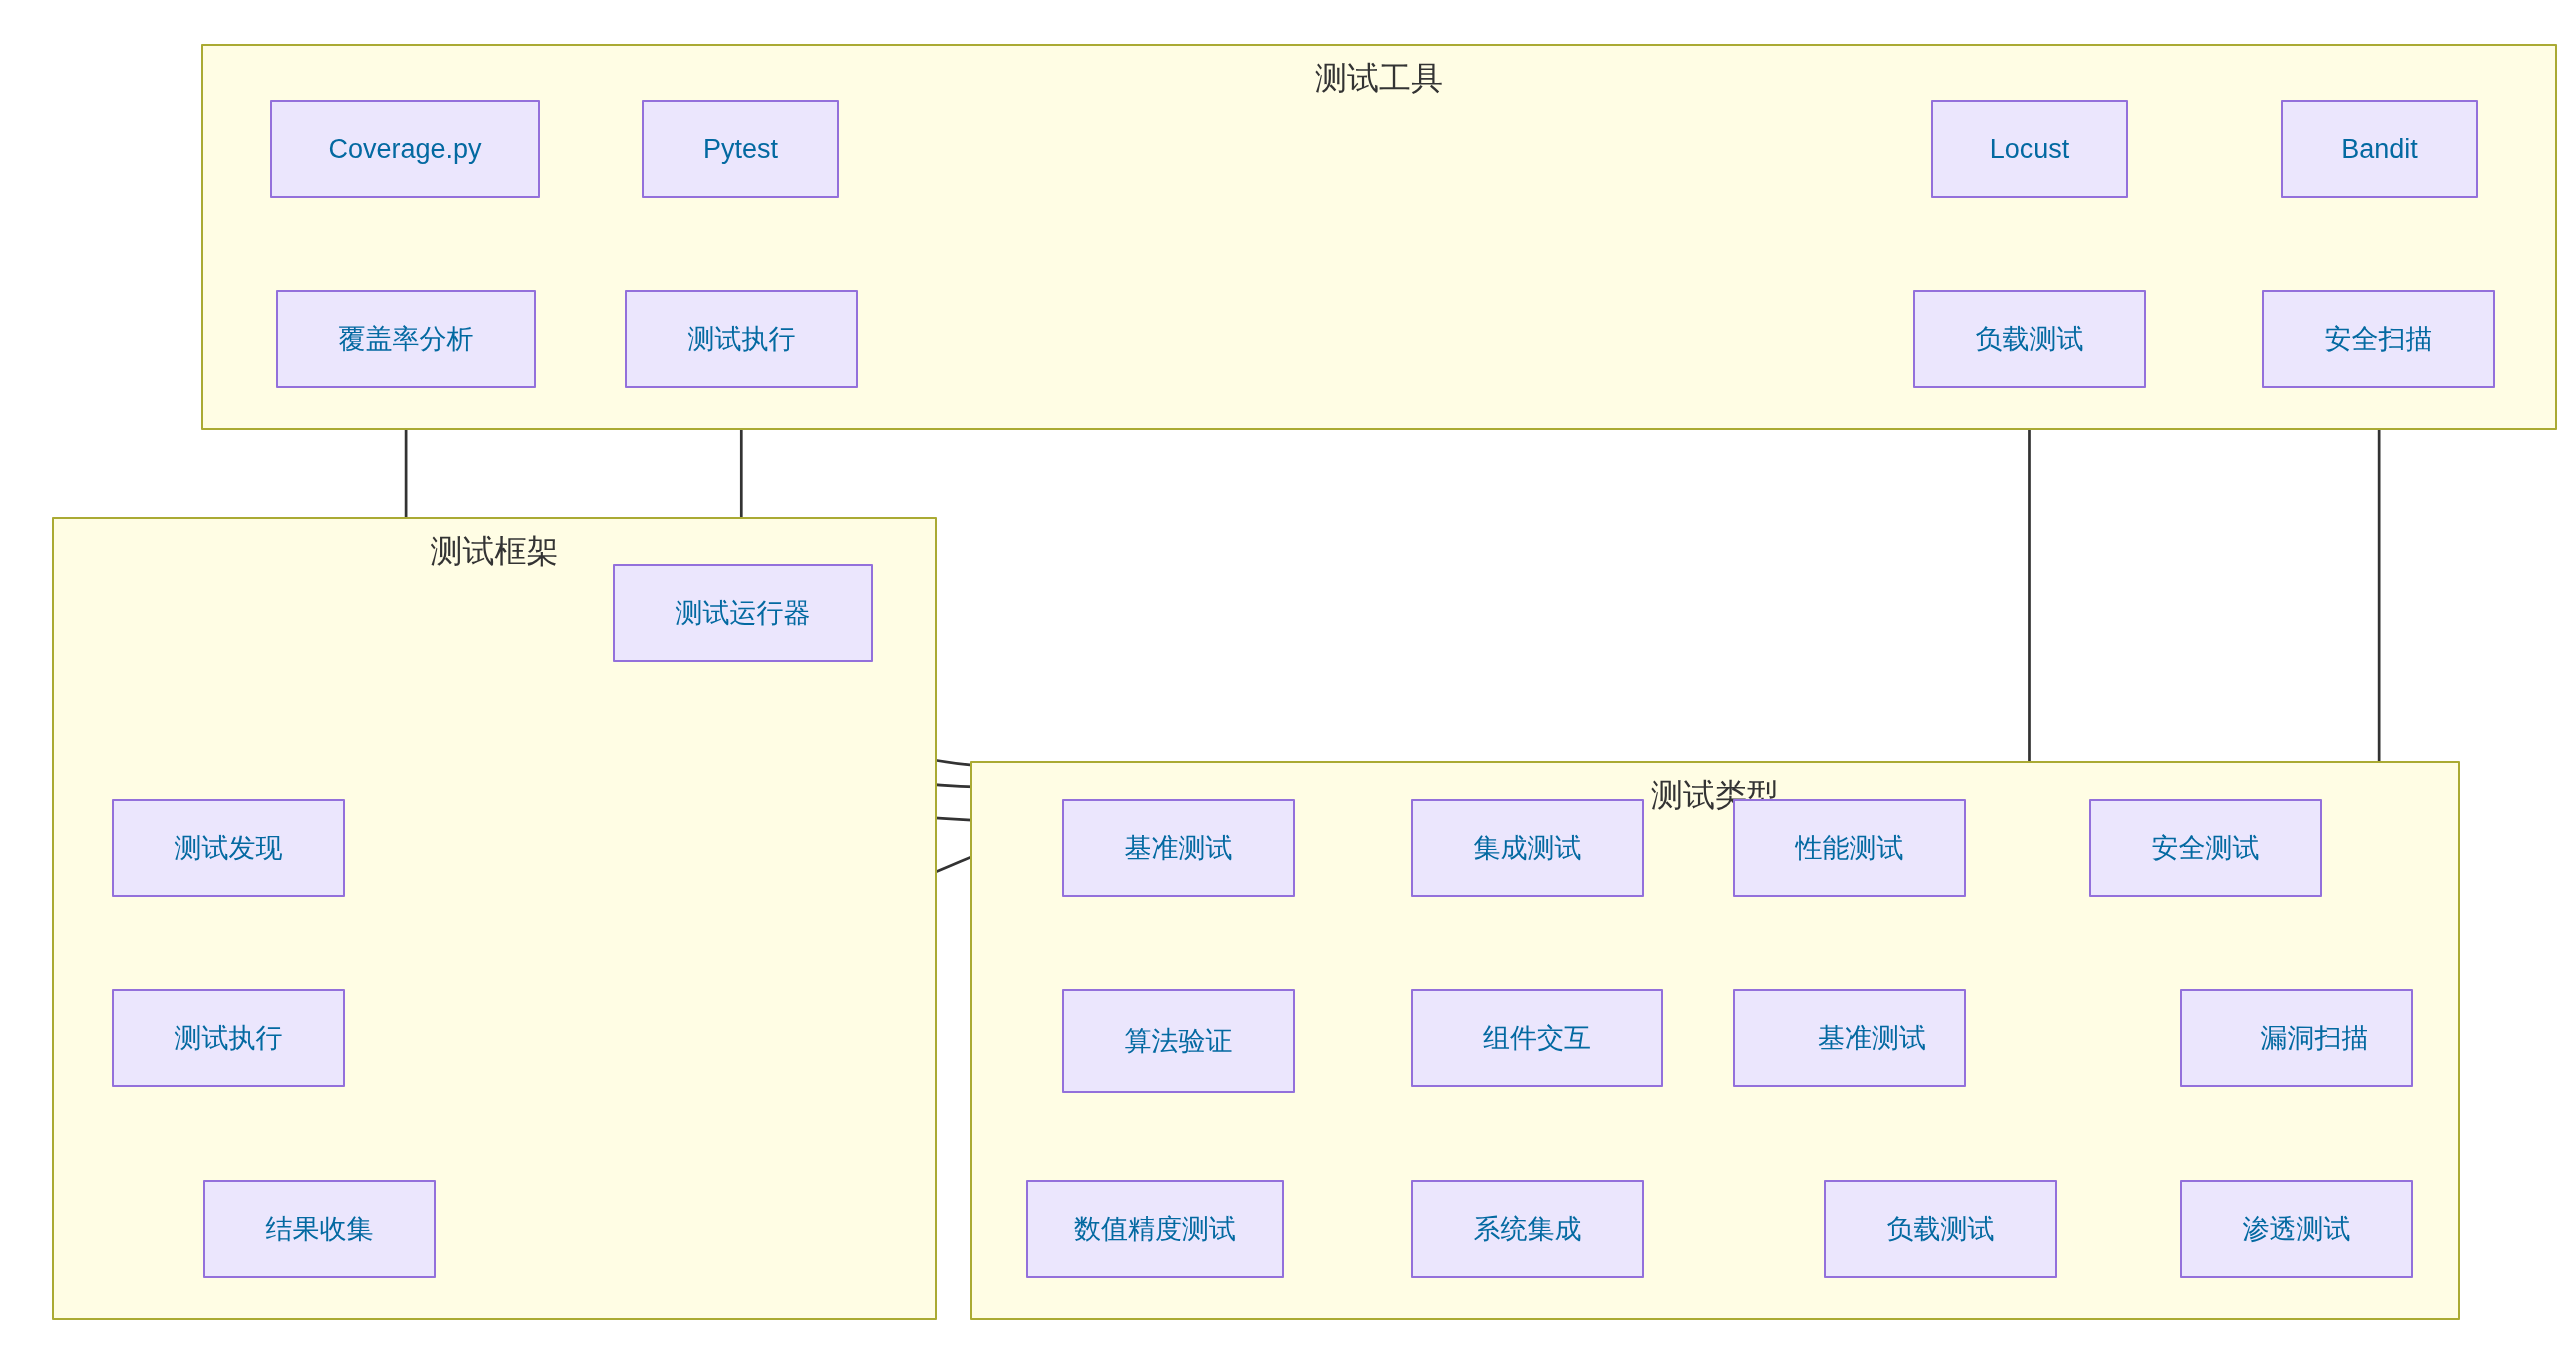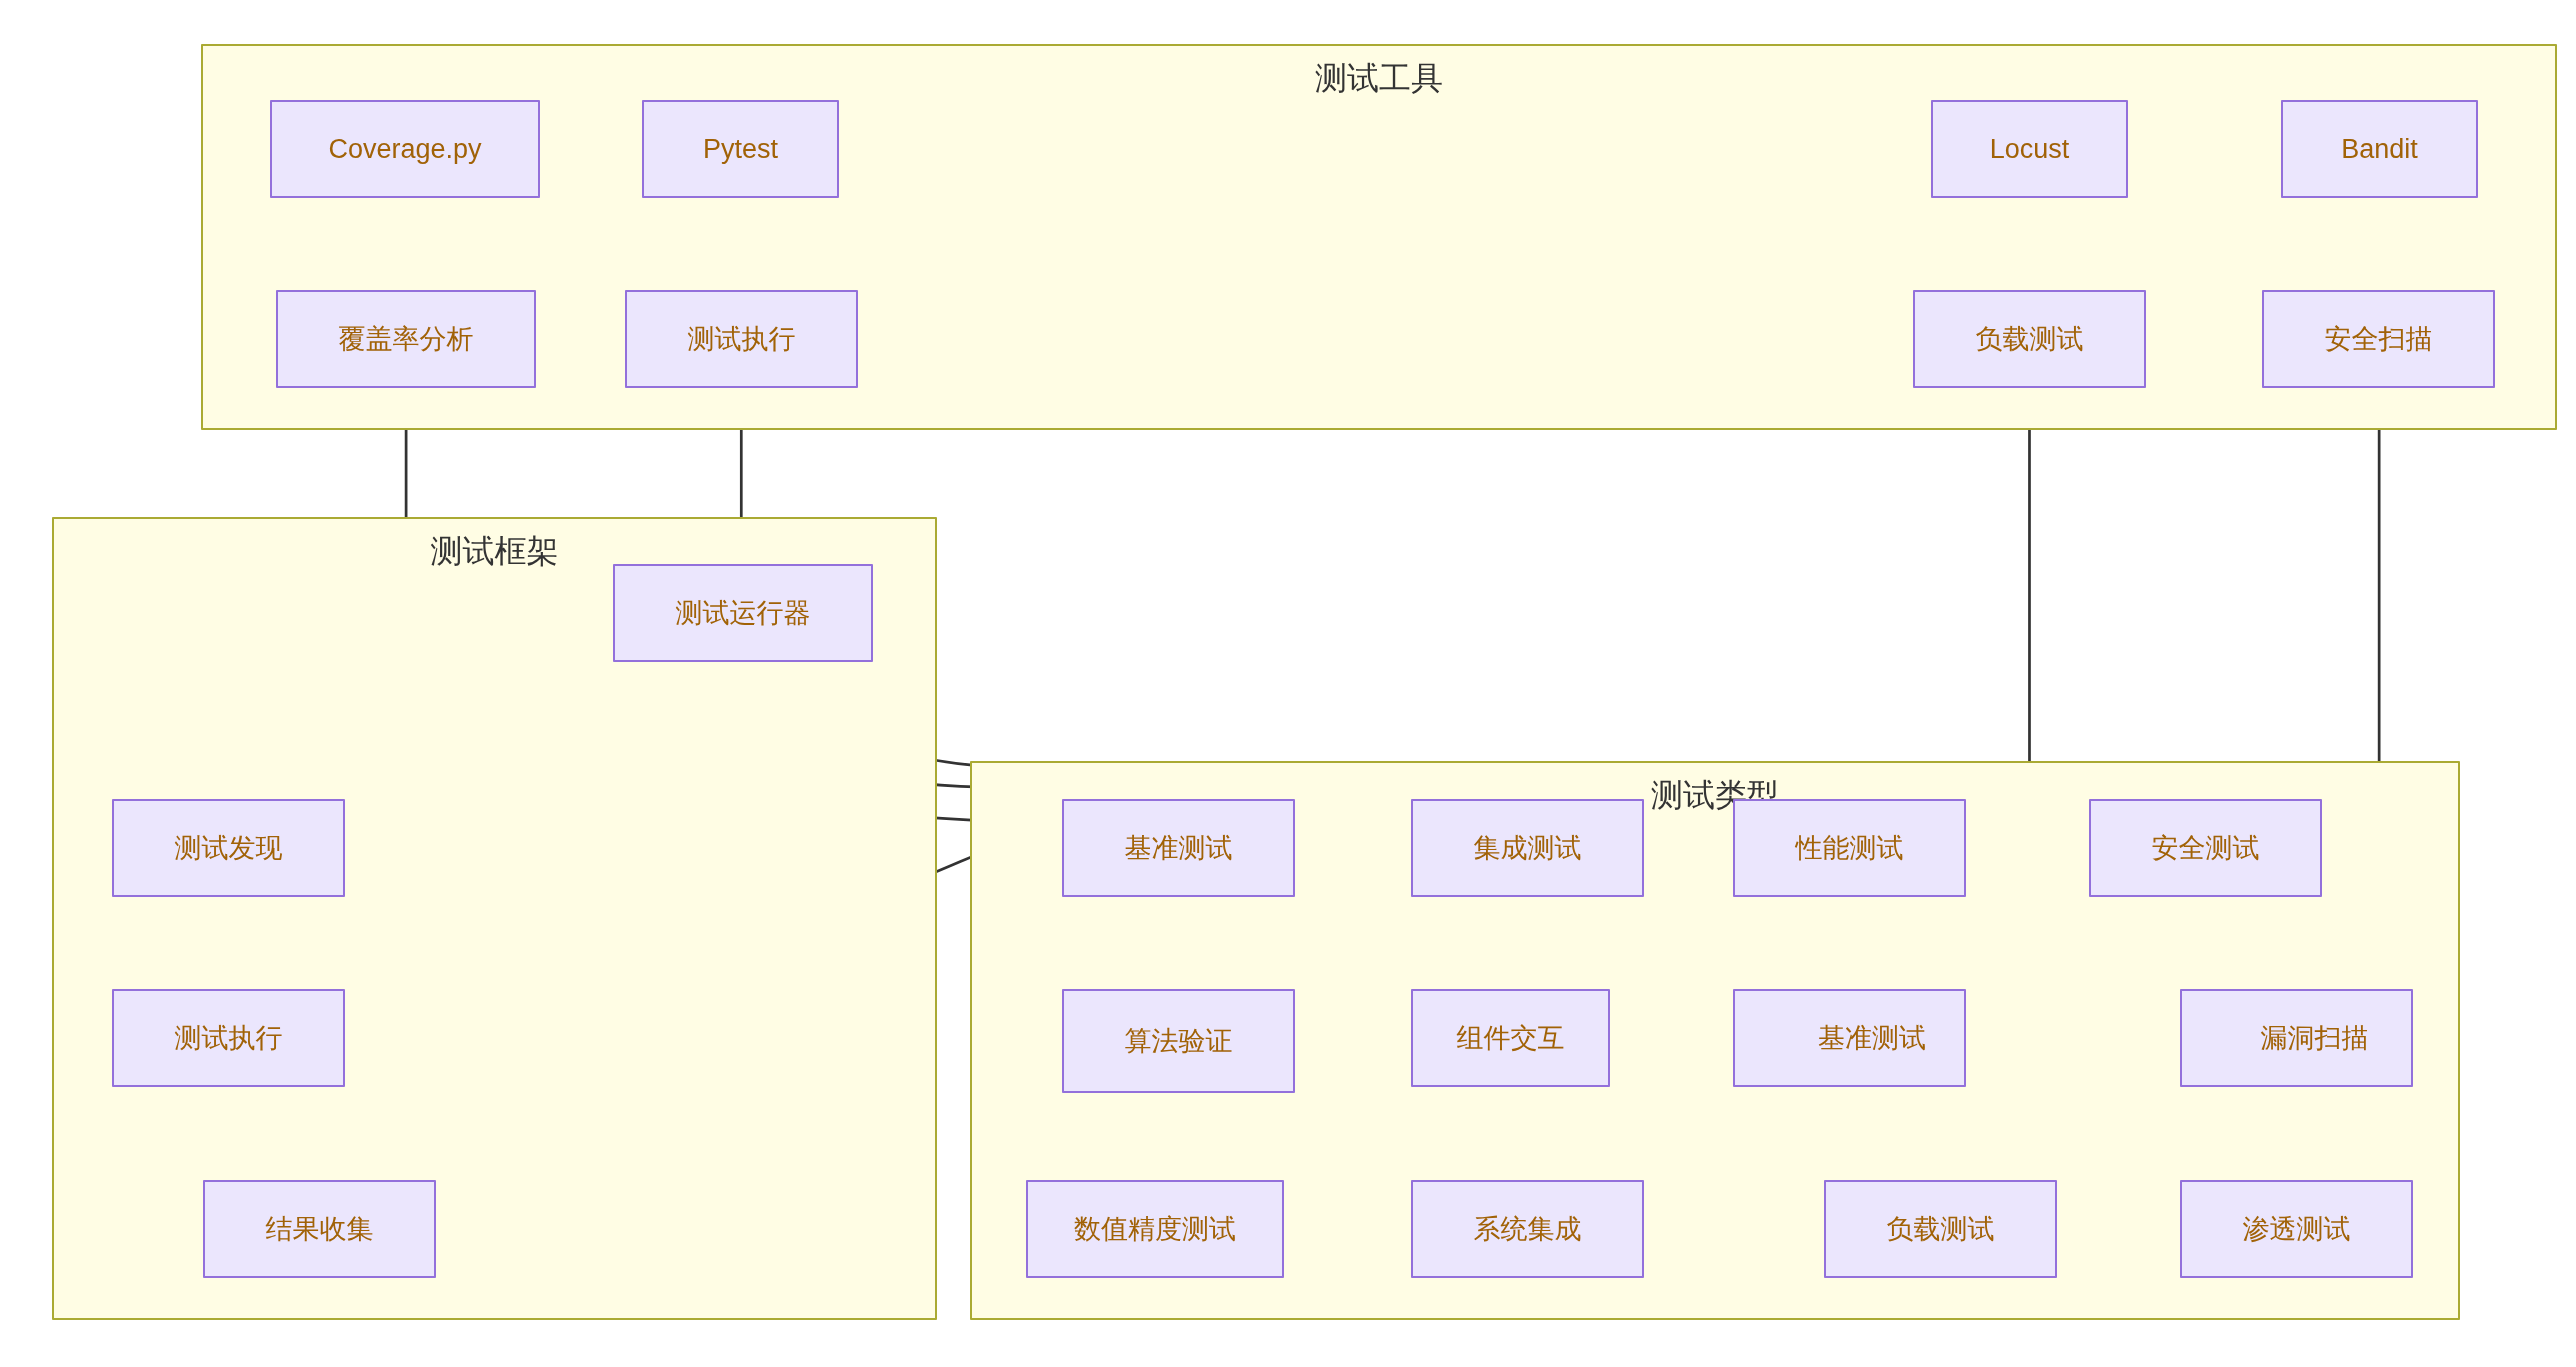--- a/index.html
+++ b/index.html
@@ -43,21 +43,21 @@
   }
   .node {
     position: absolute;
     background: #ebe6fd;
     border: 2.7px solid #9370db;
     box-sizing: border-box;
     display: flex;
     align-items: center;
     justify-content: center;
     font-size: 27px;
-    color: #a16207;
+    color: #0369a1;
     border-radius: 0.9px;
     white-space: nowrap;
   }
 </style>
 </head>
 <body>
 
 <div id="canvas">
 
   <svg id="edge-layer" viewBox="0 0 2843 1509" xmlns="http://www.w3.org/2000/svg">
@@ -117,21 +117,21 @@
       <div class="node" style="left: 2262px; top: 290px; width: 233px; height: 98px; background: rgb(235, 230, 253); border-color: rgb(147, 112, 219);">安全扫描</div>
       <div class="node" style="left: 613px; top: 564px; width: 260px; height: 98px; background: rgb(235, 230, 253); border-color: rgb(147, 112, 219);">测试运行器</div>
       <div class="node" style="left: 112px; top: 799px; width: 233px; height: 98px; background: rgb(235, 230, 253); border-color: rgb(147, 112, 219);">测试发现</div>
       <div class="node" style="left: 112px; top: 989px; width: 233px; height: 98px; background: rgb(235, 230, 253); border-color: rgb(147, 112, 219);">测试执行</div>
       <div class="node" style="left: 203px; top: 1180px; width: 233px; height: 98px; background: rgb(235, 230, 253); border-color: rgb(147, 112, 219);">结果收集</div>
       <div class="node" style="left: 1062px; top: 799px; width: 233px; height: 98px; background: rgb(235, 230, 253); border-color: rgb(147, 112, 219);">基准测试</div>
       <div class="node" style="left: 1411px; top: 799px; width: 233px; height: 98px; background: rgb(235, 230, 253); border-color: rgb(147, 112, 219);">集成测试</div>
       <div class="node" style="left: 1733px; top: 799px; width: 233px; height: 98px; background: rgb(235, 230, 253); border-color: rgb(147, 112, 219);">性能测试</div>
       <div class="node" style="left: 2089px; top: 799px; width: 233px; height: 98px; background: rgb(235, 230, 253); border-color: rgb(147, 112, 219);">安全测试</div>
       <div class="node" style="left: 1062px; top: 989px; width: 233px; height: 104px; background: rgb(235, 230, 253); border-color: rgb(147, 112, 219);">算法验证</div>
-      <div class="node" style="left: 1411px; top: 989px; width: 199px; height: 98px; background: rgb(235, 230, 253); border-color: rgb(147, 112, 219);">组件交互</div>
+      <div class="node" style="left: 1411px; top: 989px; width: 252px; height: 98px; background: rgb(235, 230, 253); border-color: rgb(147, 112, 219);">组件交互</div>
       <div class="node" style="left: 1733px; top: 989px; width: 233px; height: 98px; background: rgb(235, 230, 253); border-color: rgb(147, 112, 219); padding-left: 45px;">基准测试</div>
       <div class="node" style="left: 2180px; top: 989px; width: 233px; height: 98px; background: rgb(235, 230, 253); border-color: rgb(147, 112, 219); padding-left: 36px;">漏洞扫描</div>
       <div class="node" style="left: 1026px; top: 1180px; width: 258px; height: 98px; background: rgb(235, 230, 253); border-color: rgb(147, 112, 219);">数值精度测试</div>
       <div class="node" style="left: 1411px; top: 1180px; width: 233px; height: 98px; background: rgb(235, 230, 253); border-color: rgb(147, 112, 219);">系统集成</div>
       <div class="node" style="left: 1824px; top: 1180px; width: 233px; height: 98px; background: rgb(235, 230, 253); border-color: rgb(147, 112, 219);">负载测试</div>
       <div class="node" style="left: 2180px; top: 1180px; width: 233px; height: 98px; background: rgb(235, 230, 253); border-color: rgb(147, 112, 219);">渗透测试</div>
     </div>
 
 </div>
 

